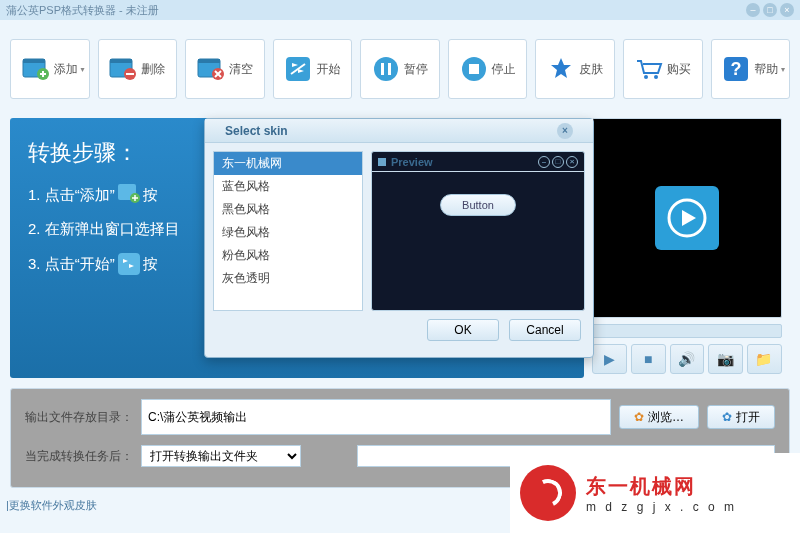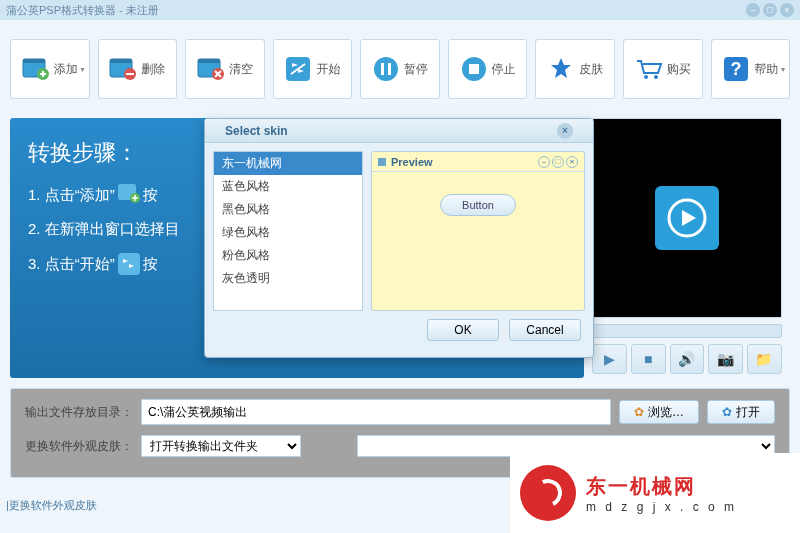--- a/index.html
+++ b/index.html
@@ -24,38 +24,38 @@
 .right-col { width: 190px; display: flex; flex-direction: column; gap: 6px; }
 .preview-box { height: 200px; background: #000; border: 1px solid #c8dae8; border-radius: 2px; display: flex; align-items: center; justify-content: center; }
 .play-tile { width: 64px; height: 64px; background: #2b9fd9; border-radius: 6px; display: flex; align-items: center; justify-content: center; }
 .ctrl-row { display: flex; gap: 4px; }
 .ctrl-row .cbtn { flex: 1; height: 30px; background: linear-gradient(180deg,#eaf3fa,#d5e7f3); border: 1px solid #b8d2e4; border-radius: 3px; display: flex; align-items: center; justify-content: center; cursor: pointer; color: #4a87b5; font-size: 14px; }
 .slider { height: 14px; background: #d5e7f3; border: 1px solid #b8d2e4; border-radius: 2px; }
 
 .bottom { padding: 10px 14px; border: 1px solid #c8dae8; background: #a3a3a3; margin: 10px; border-radius: 3px; }
 .brow { display: flex; align-items: center; gap: 8px; font-size: 12px; margin-bottom: 10px; }
 .brow .label { color: #444; white-space: nowrap; }
-.brow input[type=text] { flex: 1; height: 26px; border: 1px solid #b8d2e4; background: #fff; padding: 0 6px; font-size: 12px; }
+.brow input[type=text] { flex: 1; height: 36px; border: 1px solid #b8d2e4; background: #fff; padding: 0 6px; font-size: 12px; }
 .brow select { height: 22px; border: 1px solid #b8d2e4; background: #fff; font-size: 12px; padding: 0 4px; }
 .brow .btn { height: 24px; padding: 0 14px; background: linear-gradient(180deg,#f4faff,#dceaf5); border: 1px solid #a8c8dd; border-radius: 3px; font-size: 12px; cursor: pointer; display: flex; align-items: center; gap: 4px; }
 .brow .gear { color: #e08a2b; }
 .brow .gear2 { color: #3a8acb; }
 
 .footer-link { position: absolute; left: 6px; bottom: 20px; font-size: 11px; color: #4a7aa0; cursor: pointer; margin-top: 12px; }
 
 
 .dialog { position: absolute; left: 204px; top: 118px; width: 390px; height: 240px; background: #e6f0f8; border: 1px solid #91b6d0; border-radius: 4px; box-shadow: 0 4px 12px rgba(0,0,0,.25); }
 .dialog .dlg-title { height: 24px; background: linear-gradient(180deg,#eaf3fa,#d0e4f1); display: flex; align-items: center; padding: 0 20px; font-size: 12px; font-weight: bold; color: #3a6a8f; border-bottom: 1px solid #b8d2e4; }
 .dialog .dlg-title .spacer { flex: 1; }
 .dialog .dlg-close { width: 16px; height: 16px; border-radius: 50%; background: #b8d2e4; display: flex; align-items: center; justify-content: center; font-size: 10px; color: #4a7aa0; cursor: pointer; }
 .dialog .dlg-body { display: flex; padding: 8px; gap: 8px; height: 176px; }
 .skin-list { width: 150px; border: 1px solid #b8d2e4; background: #fff; overflow: auto; }
 .skin-item { padding: 3px 8px; font-size: 12px; color: #444; cursor: pointer; }
 .skin-item.selected { background: #3a8acb; color: #fff; }
-.dlg-preview { flex: 1; border: 1px solid #b8d2e4; background: #fef9c3; border-radius: 3px; }
+.dlg-preview { flex: 1; border: 1px solid #b8d2e4; background: #0f172a; border-radius: 3px; }
 .dlg-preview .pv-title { height: 20px; display: flex; align-items: center; padding: 0 6px; font-size: 11px; font-weight: bold; color: #3a6a8f; border-bottom: 1px solid #cadded; }
 .dlg-preview .pv-title .sq { width: 8px; height: 8px; background: #6aa6cc; margin-right: 5px; }
 .dlg-preview .pv-title .spacer { flex: 1; }
 .dlg-preview .pv-title .mini { width: 12px; height: 12px; border-radius: 50%; border: 1px solid #9abdd4; margin-left: 2px; font-size: 8px; display: flex; align-items: center; justify-content: center; color: #6a94b3; }
 .dlg-preview .pv-body { padding: 16px; }
 .dlg-preview .pv-btn { width: 76px; height: 22px; background: linear-gradient(180deg,#f4faff,#d7e8f4); border: 1px solid #a8c8dd; border-radius: 11px; font-size: 11px; color: #446; display: flex; align-items: center; justify-content: center; margin: 6px auto 0; }
 .dlg-buttons { display: flex; justify-content: flex-end; gap: 10px; padding: 0 12px 10px; }
 .dlg-buttons .dbtn { width: 72px; height: 22px; background: linear-gradient(180deg,#f4faff,#d7e8f4); border: 1px solid #a8c8dd; border-radius: 3px; font-size: 12px; cursor: pointer; display: flex; align-items: center; justify-content: center; }
 
 .watermark { position: absolute; right: 0; bottom: 0; width: 290px; height: 80px; background: #fff; display: flex; align-items: center; padding: 0 10px; gap: 10px; }
@@ -225,21 +225,21 @@
     <button class="btn">
         <span class="gear">✿</span>
         <span>浏览…</span>
       </button>
     <button class="btn">
         <span class="gear2">✿</span>
         <span>打开</span>
       </button>
   </div>
   <div class="brow">
-    <span class="label">更换软件外观皮肤：</span>
+    <span class="label">当完成转换任务后：</span>
     <select style="width:160px">
       <option>打开转换输出文件夹</option>
     </select>
     <span style="width:40px"></span>
     <select style="flex:1"><option></option></select>
   </div>
 </div>
 
 <div class="footer-link">|更换软件外观皮肤</div>
 

